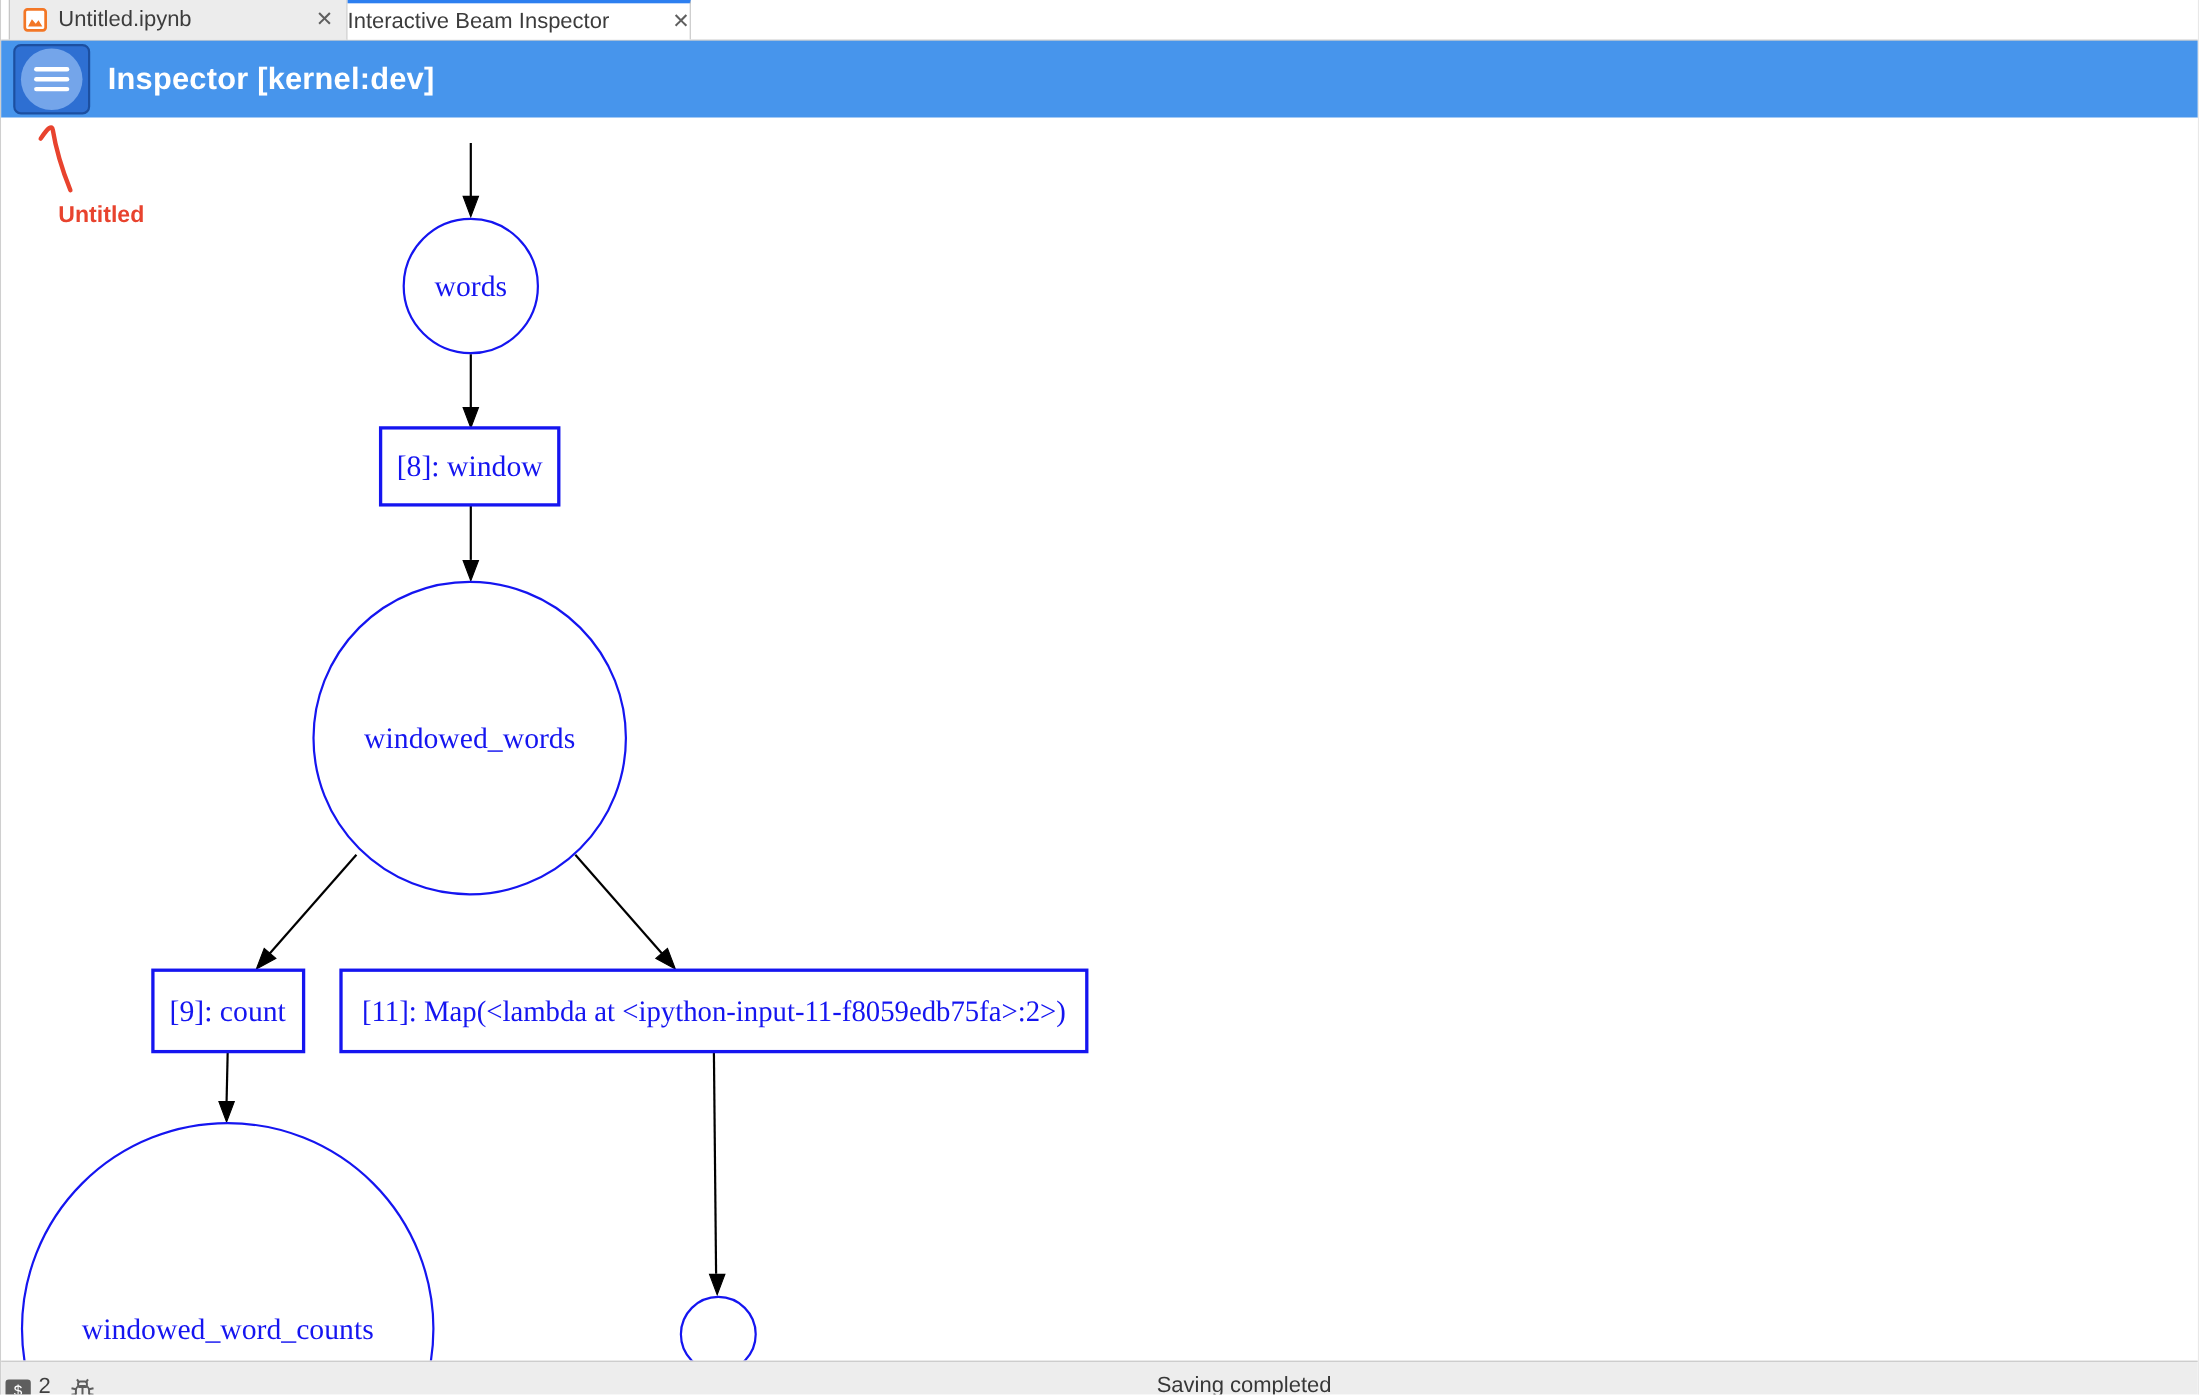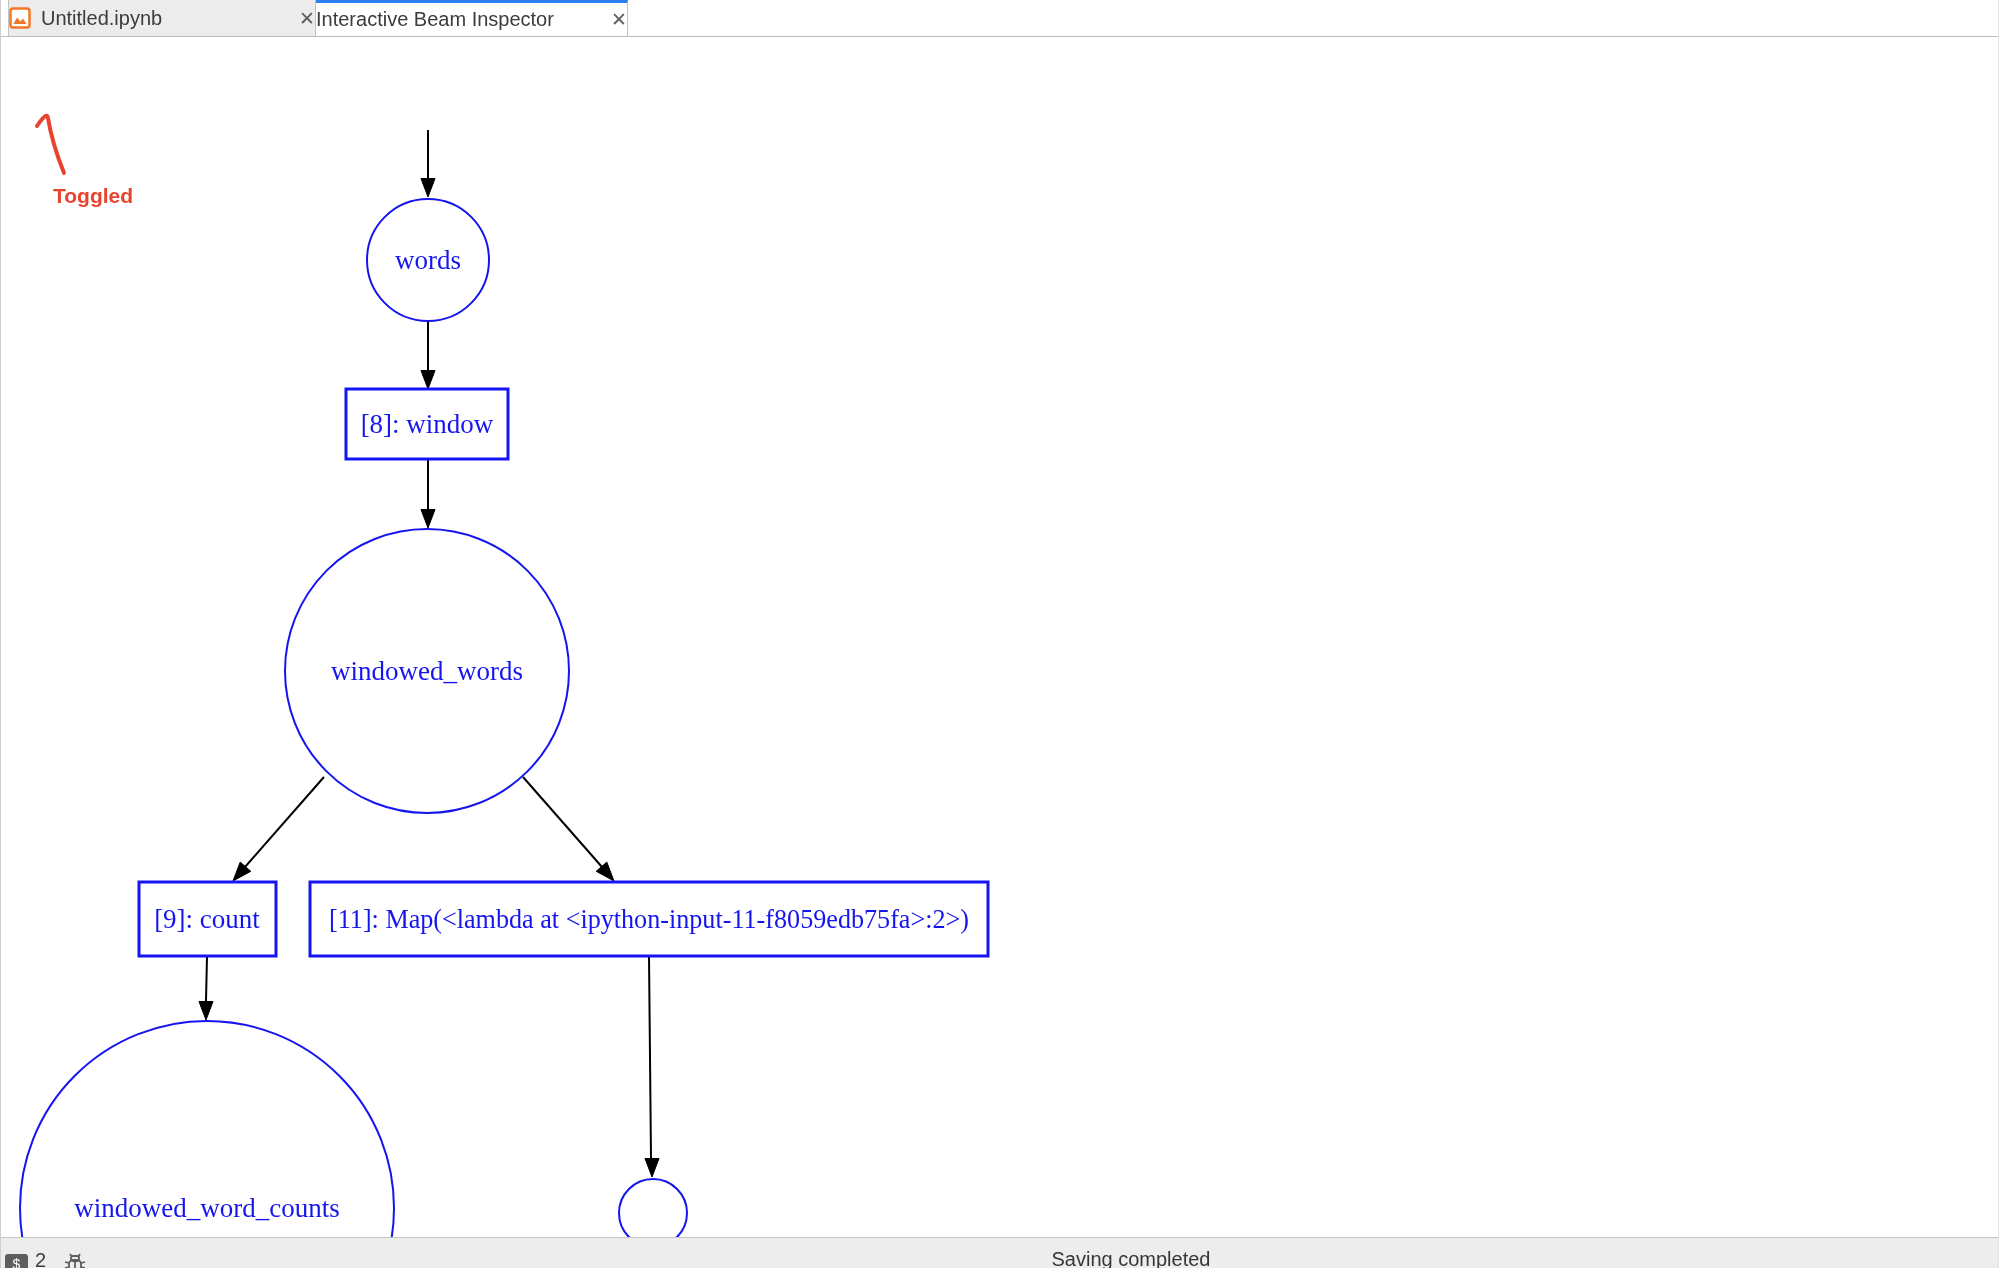--- a/index.html
+++ b/index.html
@@ -6,21 +6,21 @@
   #app{position:relative;width:1999px;height:1268px;overflow:hidden;
        font-family:"Liberation Sans","DejaVu Sans",sans-serif;
        border-left:1px solid #cfcfcf;border-right:1px solid #e3e3e3;box-sizing:border-box;}
 
   
   .tabbar{position:absolute;left:0;top:0;width:100%;height:37px;background:#fff;
           border-bottom:1px solid #bdbdbd;box-sizing:border-box;}
   .tab{position:absolute;top:0;height:36px;display:flex;align-items:center;box-sizing:border-box;
        font-size:20px;color:#3c3c3c;}
   .tab-inactive{left:7px;width:308px;background:#ececec;border-left:1px solid #c3c3c3;
-                border-right:1px solid #c3c3c3;padding:0 0;}
+                border-right:1px solid #c3c3c3;padding:0 12px;}
   .tab-active{left:315px;width:312px;background:#fff;border-right:1px solid #c3c3c3;
               border-top:3px solid var(--tab_accent,#2d7ff0);justify-content:space-between;}
   .tab-label{white-space:nowrap;}
   .tab-close{color:#5f5f5f;font-size:19px;margin-left:14px;cursor:pointer;}
   .tab-inactive .tab-close{margin-left:auto;}
   .nb-icon{width:22px;height:22px;margin-right:10px;display:inline-block;}
 
   
   .header{position:absolute;left:0;top:37px;width:100%;height:70px;background:var(--header_blue,#4795ec);}
   .menu-btn{position:absolute;left:11px;top:3px;width:70px;height:64px;box-sizing:border-box;
@@ -77,20 +77,32 @@
       </span>
       <span class="tab-label">Untitled.ipynb</span>
       <span class="tab-close">✕</span>
     </div>
     <div class="tab tab-active">
       <span class="tab-label">Interactive Beam Inspector</span>
       <span class="tab-close">✕</span>
     </div>
   </div>
 
+  <div class="header">
+    <button class="menu-btn">
+      <span class="menu-circle">
+        <span class="hamburger">
+          <span></span>
+            <span></span>
+            <span></span>
+        </span>
+      </span>
+    </button>
+    <h1>Inspector [kernel:dev]</h1>
+  </div>
 
   <div class="content">
 
     <svg class="graph" width="1000" height="1130" viewBox="0 0 1000 1130">
 
       <line class="g-edge" x1="427" y1="23" x2="427" y2="72"></line>
       <polygon class="g-arrow" points="427,90 420,71.5 434,71.5"></polygon>
 
       <line class="g-edge" x1="427" y1="215" x2="427" y2="263"></line>
       <polygon class="g-arrow" points="427,282 420,263.5 434,263.5"></polygon>
@@ -127,21 +139,21 @@
 
       <circle class="g-circle" cx="206" cy="1101" r="187"></circle>
       <text class="g-label" x="206" y="1110">windowed_word_counts</text>
 
       <circle class="g-circle" cx="652" cy="1106" r="34"></circle>
     </svg>
 
     <svg class="annot-arrow" width="70" height="90" viewBox="0 0 70 90">
       <path d="M33 66 Q21 36 17 11 Q16 4 6 19"></path>
     </svg>
-    <div class="annot-label">Toggled</div>
+    <div class="annot-label">Untitled</div>
   </div>
 
   <div class="statusbar">
     <span class="term-icon">
       <span>$</span>
     </span>
     <span class="sb-count">2</span>
     <span class="bug-icon">
       <svg width="24" height="24" viewBox="0 0 24 24">
         <line x1="7" y1="2" x2="9" y2="5"></line>

